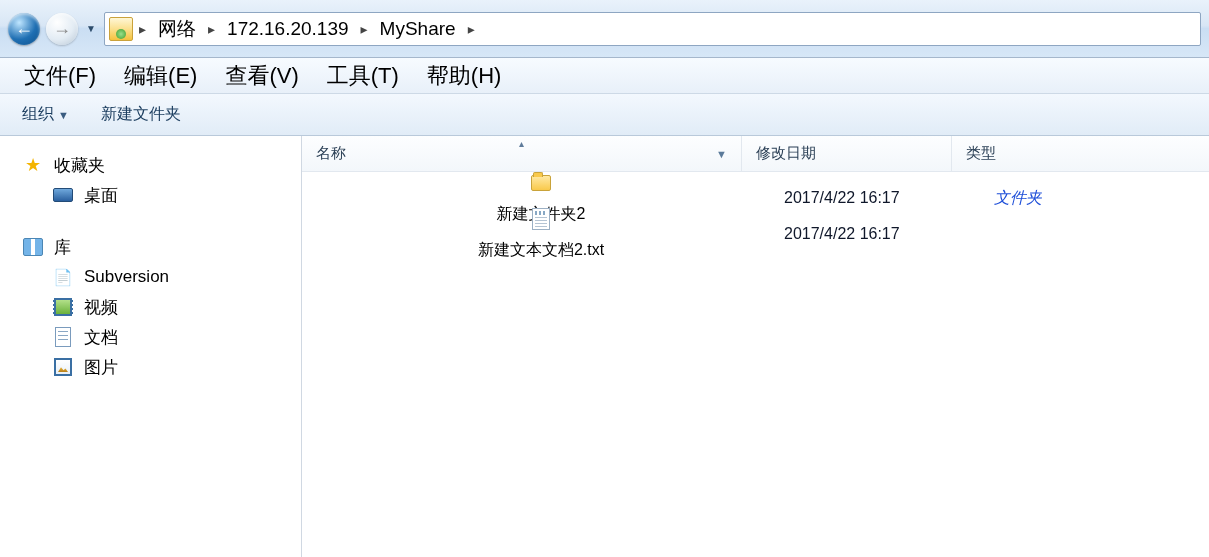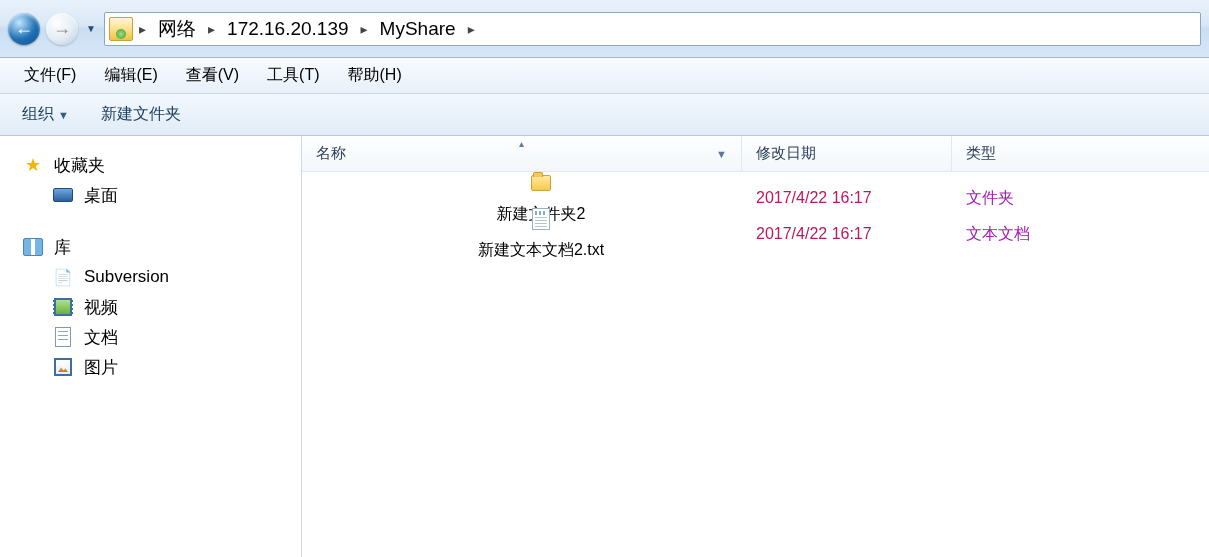--- a/index.html
+++ b/index.html
@@ -77,21 +77,21 @@
     font-size: 14px; color:#444; padding:0 4px; cursor:pointer;
   }
 
   
   .menu-bar {
     height: 36px;
     background: linear-gradient(#f7fbff, #e8f0f9);
     border-bottom: 1px solid #cdd9e6;
     display:flex; align-items:center; gap: 8px;
     padding: 0 14px;
-    font-size: 16px;
+    font-size: 22px;
   }
   .menu-item { padding: 4px 10px; cursor:pointer; }
 
   
   .toolbar {
     height: 42px;
     background: linear-gradient(#f3f8fe, #e1ecf7);
     border-bottom: 1px solid #b9c9da;
     display:flex; align-items:center; gap:20px;
     padding: 0 16px;
@@ -217,22 +217,22 @@
   .col-drop { margin-left:auto; font-size:11px; color:#5b7a9a; }
 
   .file-list { padding: 8px 0; }
   .file-row {
     display:flex; align-items:center; height: 36px;
     padding-left: 14px;
     font-size: 16px;
     cursor:pointer;
   }
   .cell-name { width: 440px; display:flex; align-items:center; gap:10px; padding-left:10px;flex-direction:column;}
-  .cell-date { width: 210px; color:#be185d; }
-  .cell-type { flex:1; color:#a21caf; }
+  .cell-date { width: 210px; color:#0f172a;margin-left:28px; }
+  .cell-type { flex:1; color:#1d4ed8;font-style:italic; }
 </style>
 </head>
 <body>
 
 <div class="addr-row">
   <div class="nav-btn nav-back">
     <span class="arrow">←</span>
   </div>
   <div class="nav-btn nav-fwd">
     <span class="arrow">→</span>
@@ -344,18 +344,17 @@
         <div class="cell-type">文件夹</div>
       </div>
       <div class="file-row">
         <div class="cell-name">
           <span class="ico">
               <span class="ico-txt"></span>
             </span>
           <span>新建文本文档2.txt</span>
         </div>
         <div class="cell-date">2017/4/22 16:17</div>
-        <div class="cell-type">文本文档</div>
       </div>
     </div>
   </div>
 
 </div>
 
 </body></html>

